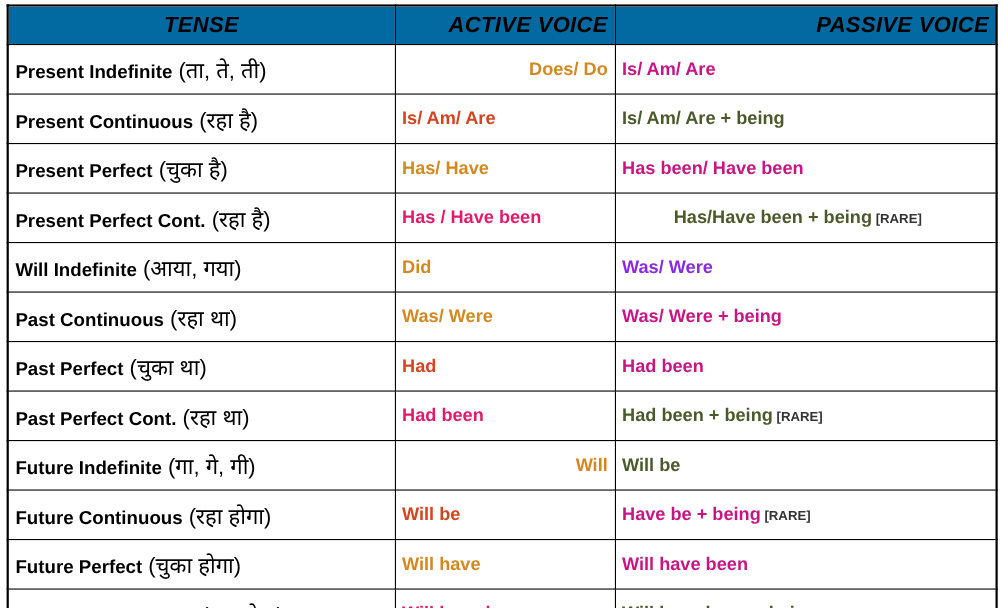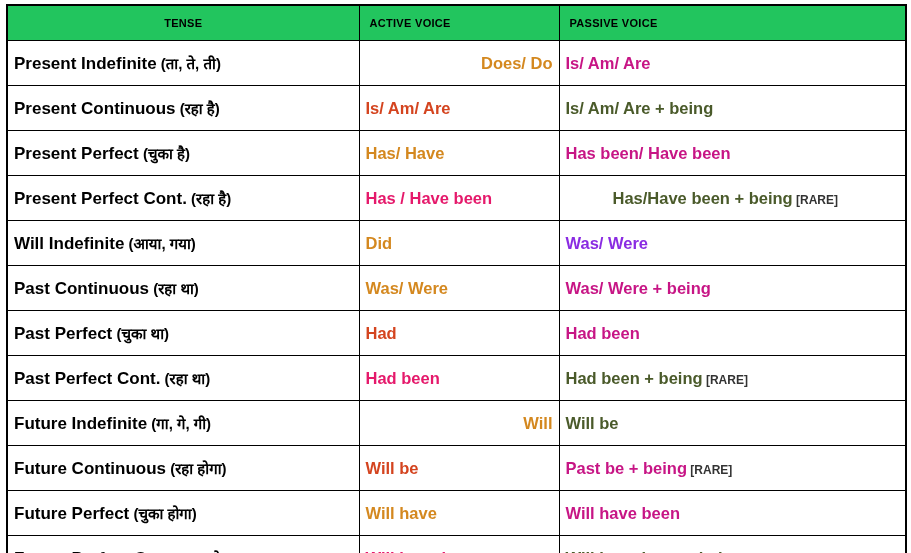--- a/index.html
+++ b/index.html
@@ -34,51 +34,52 @@
     vertical-align: middle;
     text-align: left;
     white-space: nowrap;
     overflow: hidden;
   }
   col.c-tense   { width: 352px; }
   col.c-active  { width: 200px; }
   col.c-passive { width: 347px; }
 
   thead th {
-    background: #22c55e;
+    background: #0369a1;
     color: #000000;
     font-weight: bold;
-    font-size: 11px;
+    font-size: 20px;
     text-align: center;
     height: 30px;
     letter-spacing: 0.3px;
+    font-style: italic;
   }
   thead th.th-active,
   thead th.th-passive {
-    text-align: left;
+    text-align: right;
     padding-left: 10px;
   }
   thead th.th-tense {
     text-align: center;
   }
 
   tbody td {
     height: 40px;
     font-size: 16.5px;
     font-weight: bold;
   }
   td.tense-cell {
     color: #000000;
     font-size: 17px;
     font-weight: bold;
     padding-left: 8px;
   }
   td.tense-cell .hindi {
-    font-weight: bold;
-    font-size: 15px;
+    font-weight: normal;
+    font-size: 20px;
     margin-top: 16px;
   }
   td.val-cell {
     padding-left: 10px;
   }
   .rare {
     font-size: 12px;
     font-weight: bold;
     color: #333333;
   }
@@ -142,21 +143,21 @@
           <td class="val-cell"><span style="color: rgb(74, 90, 42);">Had been + being</span><span class="rare"> [RARE]</span></td>
         </tr>
         <tr>
           <td class="tense-cell"><span>Future Indefinite</span><span class="hindi"> (गा, गे, गी)</span></td>
           <td class="val-cell" style="color: rgb(212, 136, 31); text-align: right;">Will</td>
           <td class="val-cell"><span style="color: rgb(74, 90, 42);">Will be</span></td>
         </tr>
         <tr>
           <td class="tense-cell"><span>Future Continuous</span><span class="hindi"> (रहा होगा)</span></td>
           <td class="val-cell" style="color: rgb(212, 68, 31);">Will be</td>
-          <td class="val-cell"><span style="color: rgb(199, 21, 133);">Past be + being</span><span class="rare"> [RARE]</span></td>
+          <td class="val-cell"><span style="color: rgb(199, 21, 133);">Have be + being</span><span class="rare"> [RARE]</span></td>
         </tr>
         <tr>
           <td class="tense-cell"><span>Future Perfect</span><span class="hindi"> (चुका होगा)</span></td>
           <td class="val-cell" style="color: rgb(212, 136, 31); margin-top: 43px;">Will have</td>
           <td class="val-cell"><span style="color: rgb(199, 21, 133);">Will have been</span></td>
         </tr>
         <tr>
           <td class="tense-cell"><span>Future Perfect Cont.</span><span class="hindi"> (रहा होगा)</span></td>
           <td class="val-cell" style="color: rgb(229, 25, 107);">Will have been</td>
           <td class="val-cell"><span style="color: rgb(74, 90, 42);">Will have been + being</span><span class="rare"> [RARE]</span></td>

